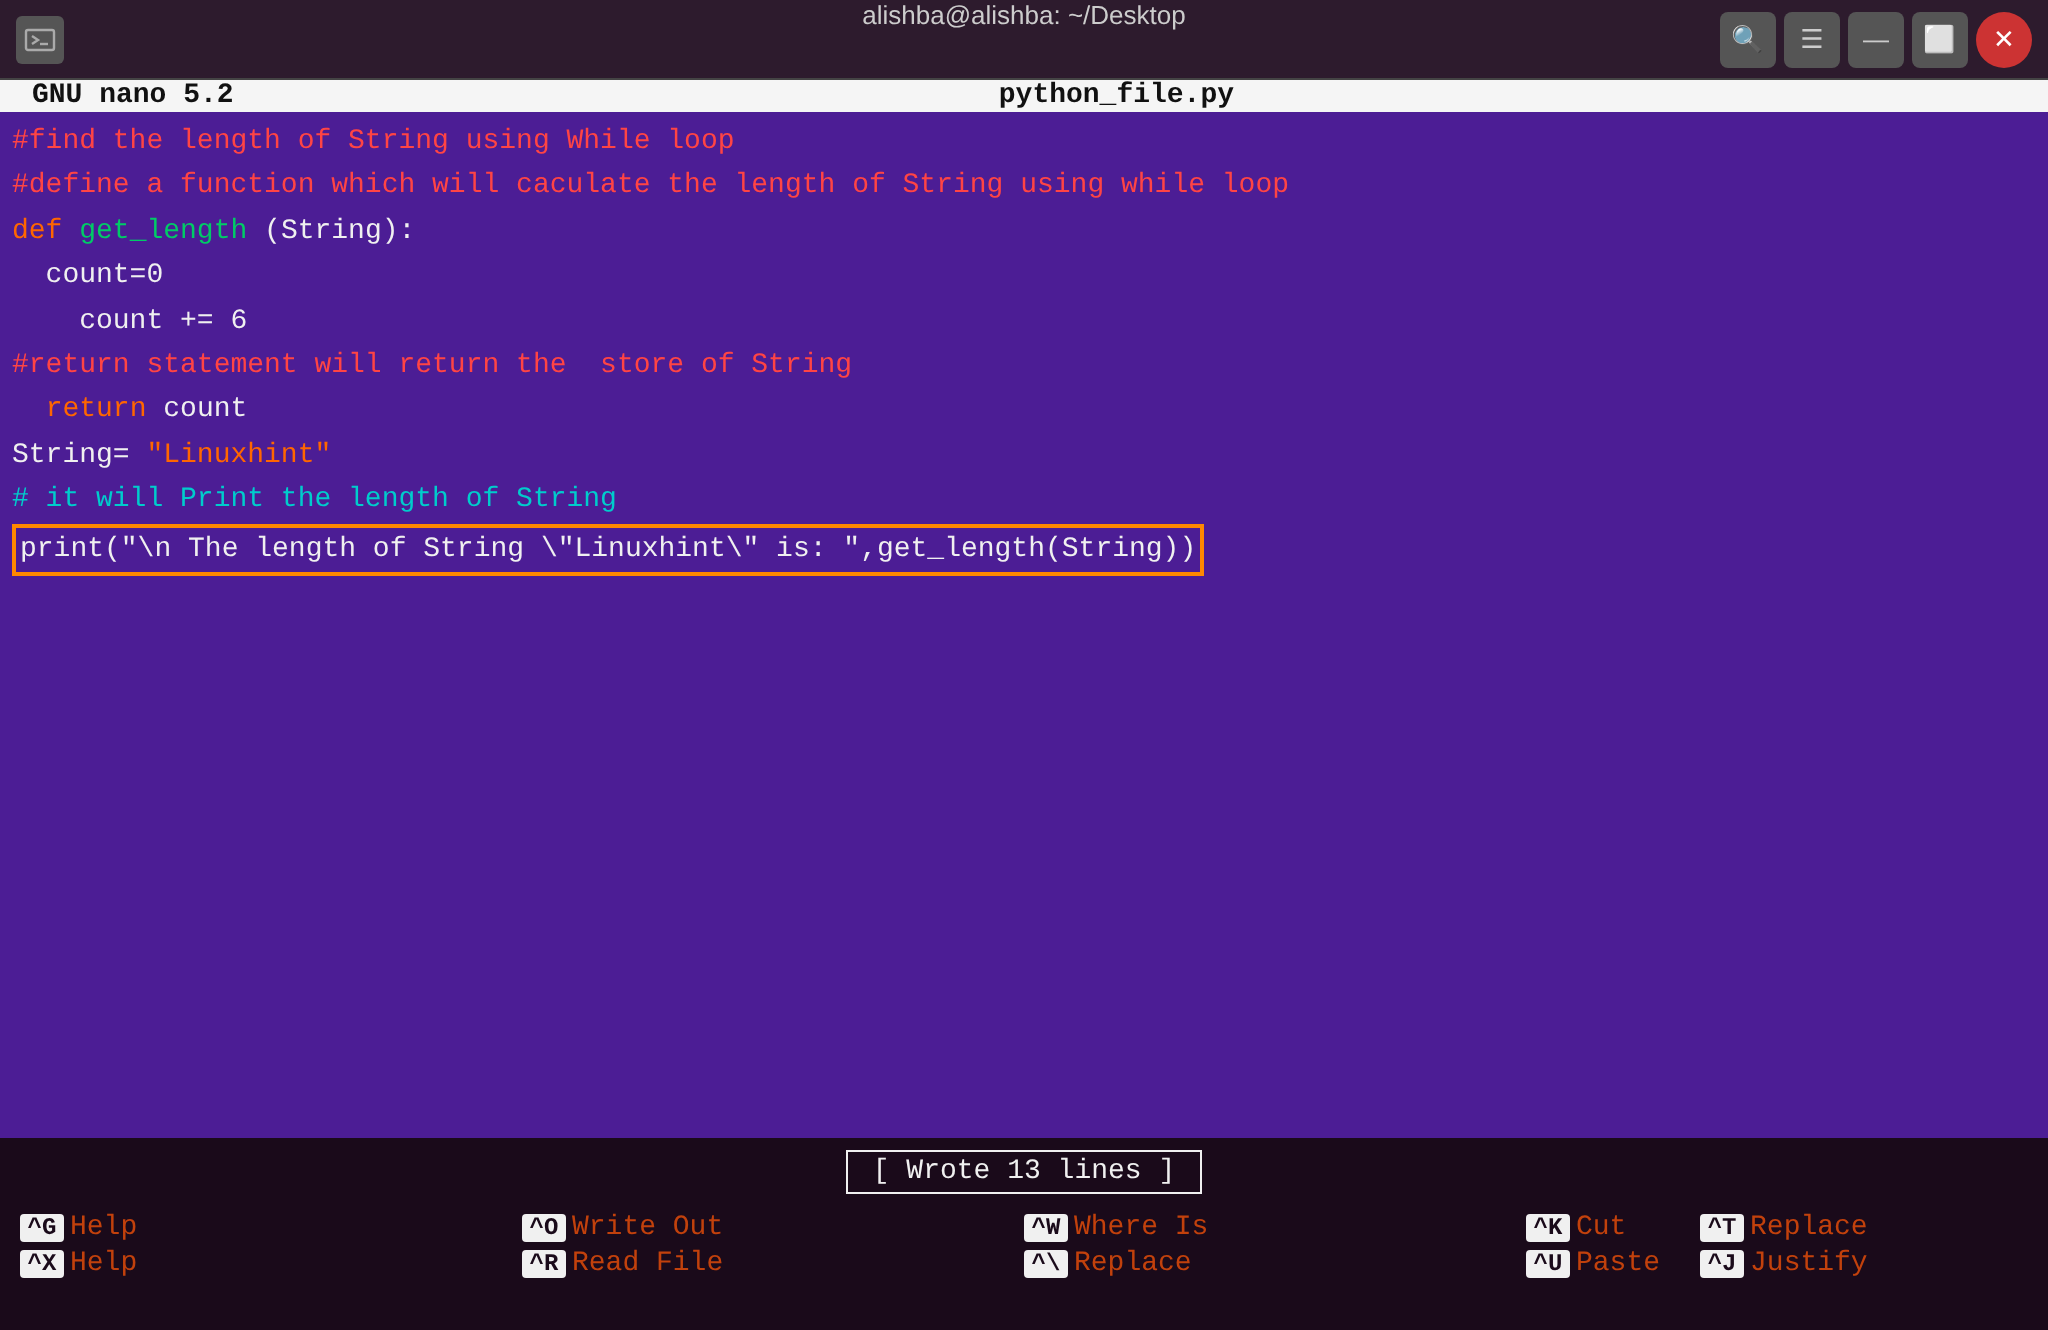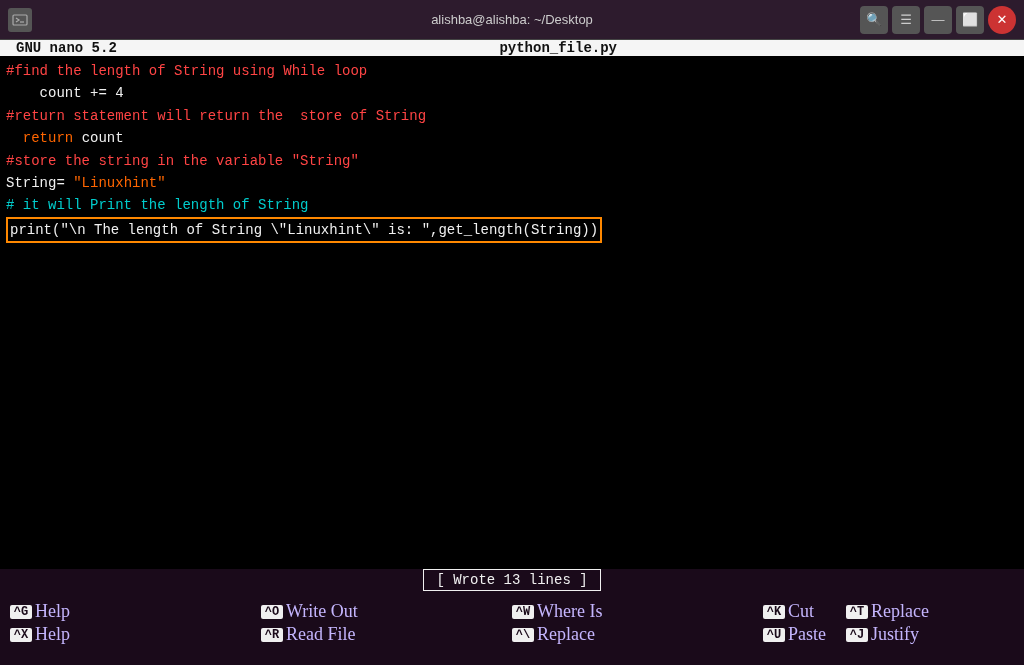--- a/index.html
+++ b/index.html
@@ -9,21 +9,20 @@
       overflow: hidden;
       font-family: 'Courier New', Courier, monospace;
       background: #1a0a1a;
     }
 
     
     .titlebar {
       background: #2d1b2d;
       height: 40px;
       display: flex;
-      align-items: center;
       justify-content: space-between;
       padding: 0 8px;
       border-bottom: 1px solid #444;
     }
     .titlebar-left {
       display: flex;
       align-items: center;
     }
     .titlebar-icon {
       width: 24px;
@@ -76,21 +75,21 @@
       justify-content: space-between;
       padding: 0 16px;
       color: #111;
       font-family: 'Courier New', Courier, monospace;
       font-size: 14px;
       font-weight: bold;
     }
 
     
     .code-area {
-      background: #000000;
+      background: #4c1d95;
       flex: 1;
       padding: 4px 6px;
       font-size: 14px;
       line-height: 1.6;
       color: #f0f0f0;
       height: calc(665px - 40px - 32px - 80px);
       overflow: hidden;
     }
 
     .line { white-space: pre; display: block; }
@@ -109,21 +108,21 @@
       border: 2px solid #ff8800;
       padding: 0 2px;
       color: #f0f0f0;
     }
 
     
     .status-bar {
       background: #1a0a1a;
       height: 28px;
       display: flex;
-      align-items: flex-start;
+      align-items: flex-end;
       justify-content: center;
       color: #f0f0f0;
       font-size: 14px;
       font-family: 'Courier New', Courier, monospace;
     }
     .status-msg {
       border: 1px solid #f0f0f0;
       padding: 2px 12px;
     }
 
@@ -158,23 +157,22 @@
       background: #f0f0f0;
       color: #1a0a1a;
       padding: 0 3px;
       font-weight: bold;
       font-size: 12px;
       border-radius: 2px;
       min-width: 22px;
       text-align: center;
     }
     .shortcut-label {
-      color: #c4b5fd;
-      font-size: 18px;
-      font-family: Liberation Serif, serif;
+      color: #c2410c;
+      font-size: 14px;
     }
   </style>
 </head>
 <body>
 
 <div class="titlebar">
   <div class="titlebar-left">
     <div class="titlebar-icon">
       <svg width="16" height="16" viewBox="0 0 16 16" fill="#aaa">
         <rect x="1" y="3" width="14" height="10" rx="1" fill="none" stroke="#aaa" stroke-width="1.2"></rect>
@@ -196,32 +194,34 @@
 <div class="nano-bar">
   <span>GNU nano 5.2</span>
   <span>python_file.py</span>
   <span>&nbsp;</span>
 </div>
 
 <div class="code-area">
 
   <span class="line c-red-comment">#find the length of String using While loop</span>
 
-
-
-
-
-
-  <span class="line c-white">    count += 4</span>
+  <span class="line c-red-comment">#define a function which will caculate the length of String using while loop</span>
+
+  <span class="line"><span class="c-keyword">def</span> <span class="c-funcname">get_length</span> <span class="c-white">(String):</span></span>
+
+
+  <span class="line c-white">  count=0</span>
+
+
+  <span class="line c-white">    count += 6</span>
 
   <span class="line c-red-comment">#return statement will return the  store of String</span>
 
   <span class="line">  <span class="c-keyword">return</span> <span class="c-white">count</span></span>
 
-  <span class="line c-red-comment">#store the string in the variable "String"</span>
 
   <span class="line"><span class="c-white">String= </span><span class="c-string">"Linuxhint"</span></span>
 
   <span class="line c-comment"># it will Print the length of String</span>
 
   <span class="line"><span class="highlighted-line">print("\n The length of String \"Linuxhint\" is: ",get_length(String))</span></span>
 </div>
 
 <div class="status-bar">
   <span class="status-msg">[ Wrote 13 lines ]</span>

